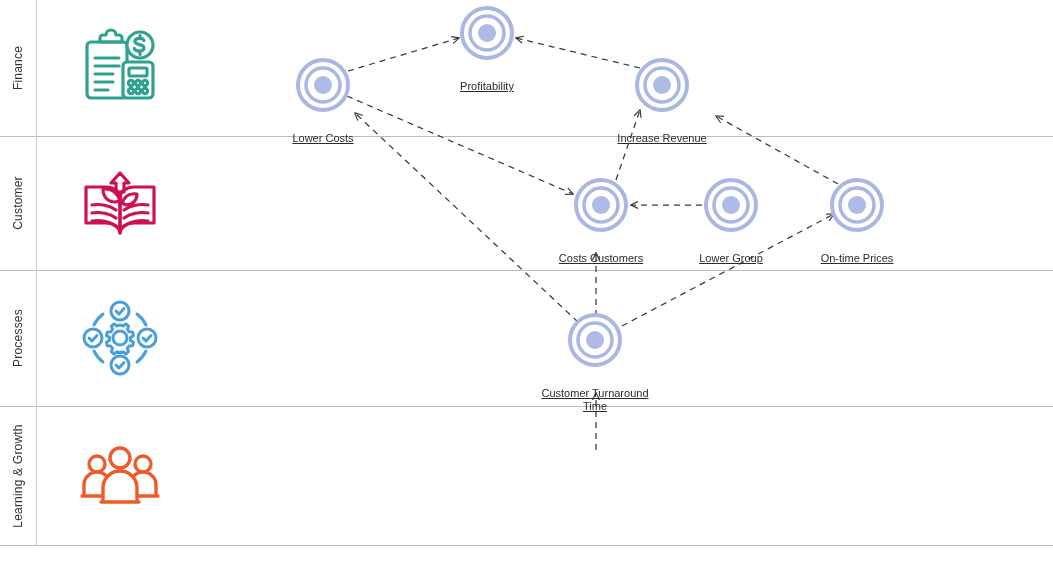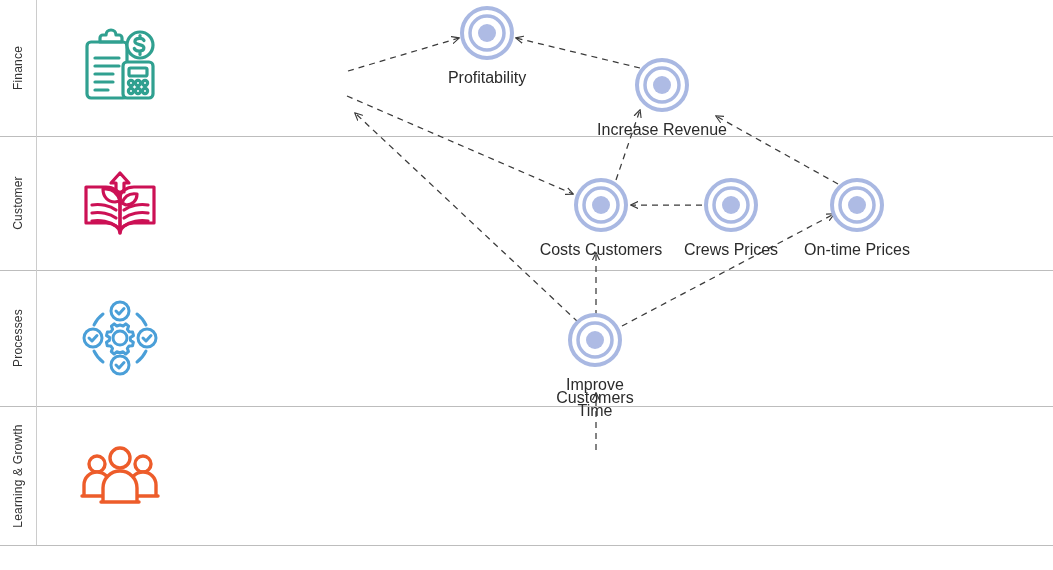--- a/index.html
+++ b/index.html
@@ -79,28 +79,29 @@
   .node .target {
     position: absolute;
     left: 0;
     top: 0;
     width: 56px;
     height: 56px;
   }
   .node-label {
     position: absolute;
     left: 50%;
-    top: 63px;
+    top: 72px;
     transform: translateX(-50%);
     text-align: center;
-    font-size: 16px;
+    font-size: 11px;
     color: #2b2b2b;
     white-space: nowrap;
     line-height: 13px;
     padding-top: 3px;
+    text-decoration: underline;
   }
   .node-label.wrap {
     white-space: normal;
     width: 110px;
   }
 </style>
 </head>
 <body>
 
 <div id="canvas">
@@ -214,20 +215,28 @@
         <line x1="616" y1="180" x2="640" y2="110"></line>
         <line x1="702" y1="205" x2="631" y2="205"></line>
         <line x1="838" y1="184" x2="716" y2="116"></line>
         <line x1="578" y1="322" x2="355" y2="113"></line>
         <line x1="596" y1="316" x2="596" y2="253"></line>
         <line x1="622" y1="326" x2="834" y2="214"></line>
         <line x1="596" y1="450" x2="596" y2="393"></line>
       </g>
   </svg>
 
+  <div class="node" style="left:323px; top:85px;">
+    <svg class="target" viewBox="0 0 56 56">
+      <circle cx="28" cy="28" r="25" fill="none" stroke="#a9b8e2" stroke-width="4"></circle>
+      <circle cx="28" cy="28" r="17" fill="none" stroke="#a9b8e2" stroke-width="3.5"></circle>
+      <circle cx="28" cy="28" r="9" fill="#aebbe4"></circle>
+    </svg>
+    <div class="node-label">Lower Costs</div>
+  </div>
 
   <div class="node" style="left:487px; top:33px;">
     <svg class="target" viewBox="0 0 56 56">
       <circle cx="28" cy="28" r="25" fill="none" stroke="#a9b8e2" stroke-width="4"></circle>
       <circle cx="28" cy="28" r="17" fill="none" stroke="#a9b8e2" stroke-width="3.5"></circle>
       <circle cx="28" cy="28" r="9" fill="#aebbe4"></circle>
     </svg>
     <div class="node-label">Profitability</div>
   </div>
 
@@ -248,35 +257,35 @@
     </svg>
     <div class="node-label">Costs Customers</div>
   </div>
 
   <div class="node" style="left:731px; top:205px;">
     <svg class="target" viewBox="0 0 56 56">
       <circle cx="28" cy="28" r="25" fill="none" stroke="#a9b8e2" stroke-width="4"></circle>
       <circle cx="28" cy="28" r="17" fill="none" stroke="#a9b8e2" stroke-width="3.5"></circle>
       <circle cx="28" cy="28" r="9" fill="#aebbe4"></circle>
     </svg>
-    <div class="node-label">Crews Prices</div>
+    <div class="node-label">Lower Group</div>
   </div>
 
   <div class="node" style="left:857px; top:205px;">
     <svg class="target" viewBox="0 0 56 56">
       <circle cx="28" cy="28" r="25" fill="none" stroke="#a9b8e2" stroke-width="4"></circle>
       <circle cx="28" cy="28" r="17" fill="none" stroke="#a9b8e2" stroke-width="3.5"></circle>
       <circle cx="28" cy="28" r="9" fill="#aebbe4"></circle>
     </svg>
     <div class="node-label">On-time Prices</div>
   </div>
 
   <div class="node" style="left:595px; top:340px;">
     <svg class="target" viewBox="0 0 56 56">
       <circle cx="28" cy="28" r="25" fill="none" stroke="#a9b8e2" stroke-width="4"></circle>
       <circle cx="28" cy="28" r="17" fill="none" stroke="#a9b8e2" stroke-width="3.5"></circle>
       <circle cx="28" cy="28" r="9" fill="#aebbe4"></circle>
     </svg>
-    <div class="node-label wrap">Improve Customers Time</div>
+    <div class="node-label wrap">Customer Turnaround Time</div>
   </div>
 
 
 </div>
 
 </body></html>

